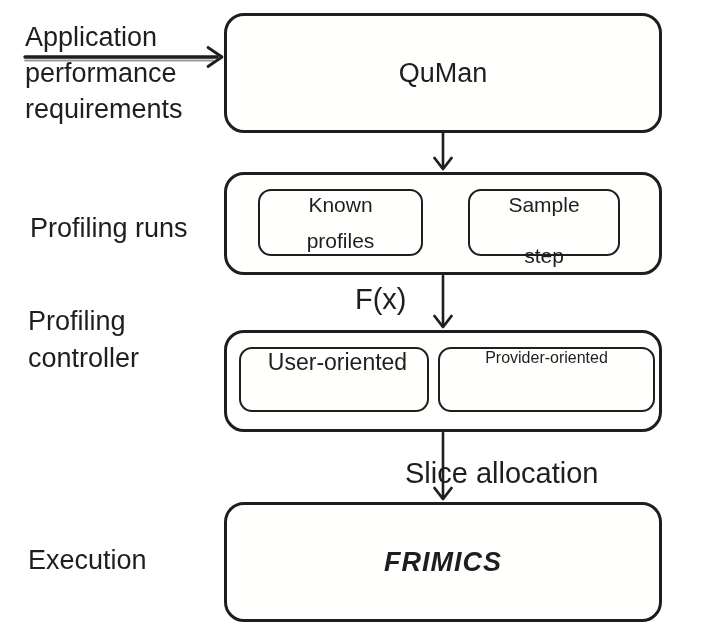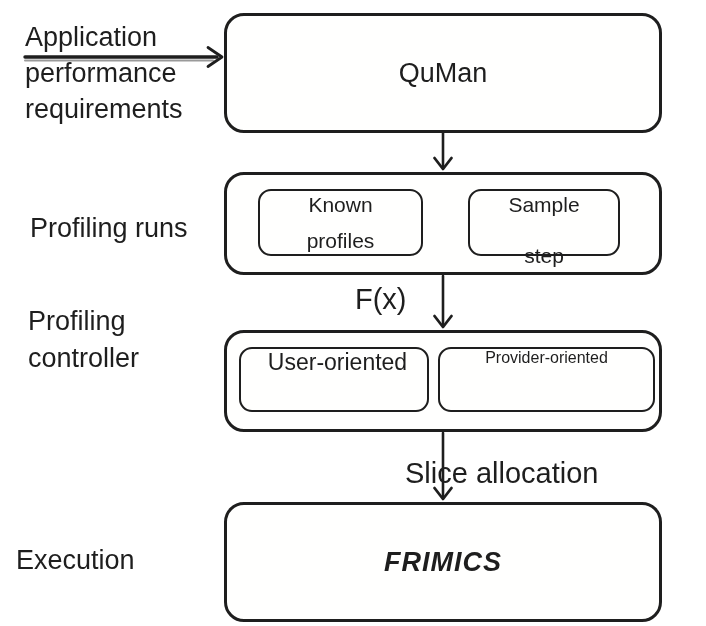--- a/index.html
+++ b/index.html
@@ -14,21 +14,21 @@
     width:706px;height:626px;
     background:var(--bg);
     font-family:"Liberation Sans", sans-serif;
     color:var(--stroke);
     overflow:hidden;
   }
   .lbl{position:absolute;font-size:27px;line-height:36px;white-space:nowrap;}
   .lbl-req{left:25px;top:19px;}
   .lbl-profiling{left:30px;top:211px;line-height:34px;}
   .lbl-admission{left:28px;top:303px;line-height:37px;}
-  .lbl-execution{left:16px;top:545px;line-height:30px;text-align:center;}
+  .lbl-execution{left:28px;top:545px;line-height:30px;text-align:center;}
 
   .arrows{position:absolute;left:0;top:0;pointer-events:none;}
   .arrows line, .arrows polyline{
     stroke:var(--stroke);
     fill:none;
     stroke-linecap:round;
     stroke-linejoin:round;
   }
   .arrows .main-h{stroke-width:3.4px;}
   .arrows .shadow-h{stroke:var(--shadow);stroke-width:2px;}

